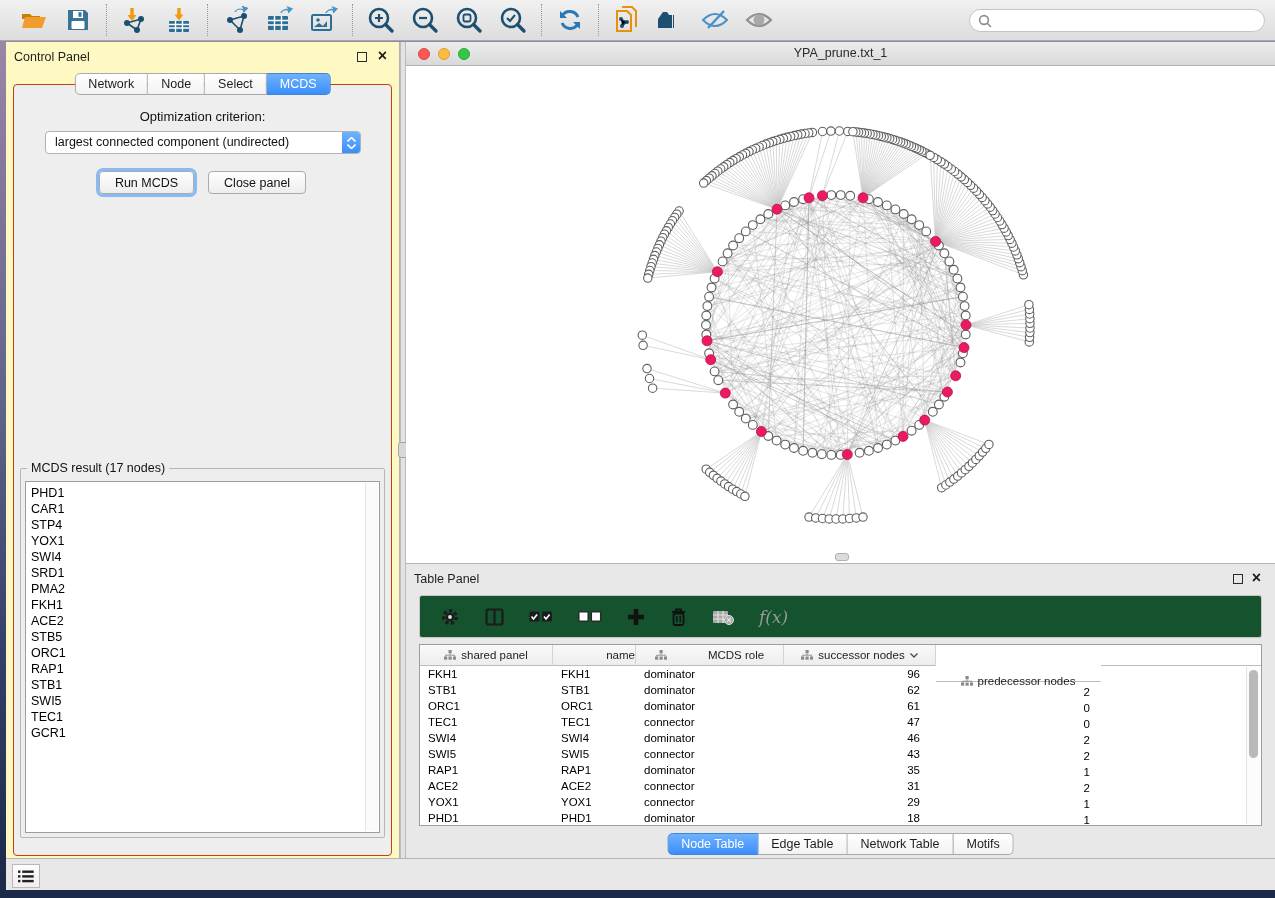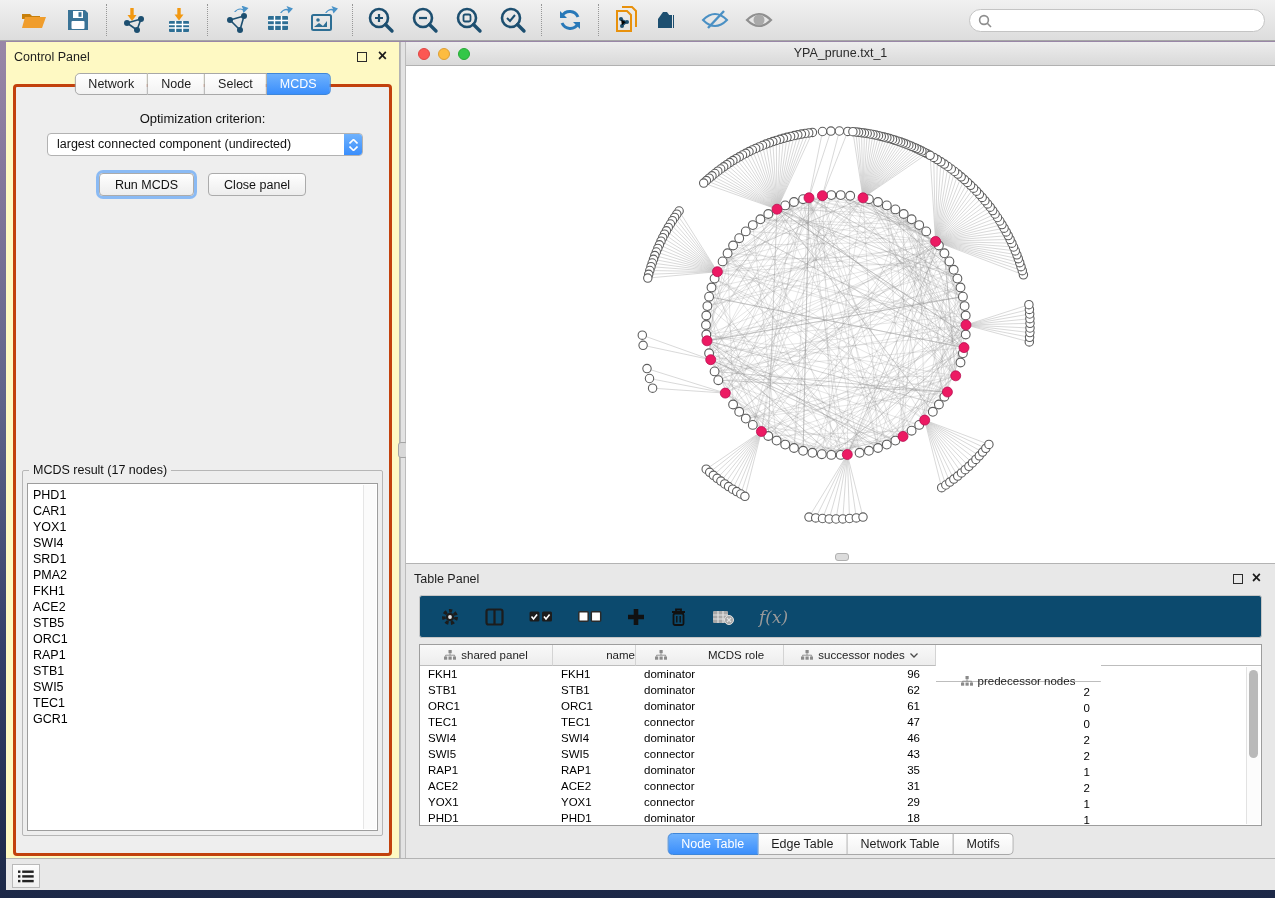--- a/index.html
+++ b/index.html
@@ -25,21 +25,21 @@
   .close-icon{position:absolute;top:4px;font-size:16px;font-weight:bold;color:#1b1b1b;cursor:pointer;line-height:20px;}
   .cp-float{right:32px;} .cp-close{right:12px;}
   .seg-tabs{display:flex;z-index:3;}
   .cp-tabs{position:absolute;top:31px;left:50%;transform:translateX(-50%);}
   .seg{padding:3px 13px;font-size:12.5px;color:#1d1d1d;background:linear-gradient(#ffffff,#f2f2f2);
     border:1px solid #a8a8a8;border-left:none;cursor:pointer;}
   .seg:first-child{border-left:1px solid #a8a8a8;border-radius:5px 0 0 5px;}
   .seg:last-child{border-radius:0 5px 5px 0;}
   .seg.active{background:linear-gradient(#6fb2fd,#3a8efc);color:#fff;border-color:#3f86d8;}
   .cp-inner{position:absolute;left:7px;right:7px;top:42px;bottom:2px;background:#eeeeee;
-    border:3px solid #c2410c;border-radius:4px;}
+    border:1px solid #c2410c;border-radius:4px;}
   .opt-label{position:absolute;top:24px;width:100%;text-align:center;font-size:13px;color:#111;}
   .criterion-select{position:absolute;left:31px;top:46px;width:316px;height:23px;background:#fff;
     border:1px solid #b2b2b2;border-radius:4px;font-size:12.5px;color:#111;line-height:21px;
     padding-left:9px;cursor:pointer;}
   .spinner{position:absolute;right:0;top:0;bottom:0;width:18px;background:linear-gradient(#6fb2fd,#3a8efc);
     border-radius:0 3px 3px 0;display:flex;flex-direction:column;align-items:center;justify-content:center;gap:2px;}
   .btn-row{position:absolute;top:86px;width:100%;display:flex;justify-content:center;gap:14px;}
   .btn{height:23px;padding:0 15px;background:linear-gradient(#ffffff,#ededed);border:1px solid #ababab;
     border-radius:4px;font-size:12.5px;color:#111;cursor:pointer;}
   .btn.focused{box-shadow:0 0 0 3px rgba(104,168,245,.75);}
@@ -63,21 +63,21 @@
   .light.red{background:#fc5753;border:1px solid #df4744;}
   .light.yellow{background:#fdbc40;border:1px solid #de9f34;}
   .light.green{background:#33c748;border:1px solid #27aa35;}
   .net-title{position:absolute;width:100%;text-align:center;top:4px;font-size:12.5px;color:#2a2a2a;}
   .net-canvas{position:absolute;left:0;top:25px;width:869px;height:496px;background:#fff;}
   .h-handle{position:absolute;bottom:2px;left:429px;width:14px;height:8px;background:#dcdcdc;border:1px solid #b0b0b0;border-radius:3px;cursor:row-resize;}
 
   
   .table-panel{position:absolute;left:406px;top:563px;width:869px;height:295px;background:#e8e8e8;border-top:1px solid #b3b3b3;}
   .tp-float{right:32px;} .tp-close{right:14px;}
-  .tp-toolbar{position:absolute;left:13px;right:13px;top:31px;height:43px;background:#0c4a6e;
+  .tp-toolbar{position:absolute;left:13px;right:13px;top:31px;height:43px;background:#14532d;
     border:1px solid #c6c6c6;border-radius:3px;display:flex;align-items:center;gap:25px;padding-left:20px;}
   .tp-tool{display:flex;align-items:center;justify-content:center;cursor:pointer;}
   .tp-tool.disabled{cursor:default;}
   .fx-label{font-family:"DejaVu Serif", serif;font-style:italic;font-size:17px;color:#9a9a9a;}
   .tp-table{position:absolute;left:13px;right:13px;top:80px;height:182px;background:#fff;border:1px solid #9d9d9d;overflow:hidden;}
   .thead{display:flex;height:21px;}
   .th{background:linear-gradient(#f9f9f9,#ededed);border-right:1px solid #d4d4d4;border-bottom:1px solid #bdbdbd;
     display:flex;align-items:center;justify-content:center;gap:5px;font-size:11.5px;color:#1d1d1d;cursor:pointer;}
   .th-pad{flex:1;border-bottom:1px solid #bdbdbd;background:#fff;border-right:none;}
   .c0{width:133px;} .c1{width:83px;justify-content:flex-end;} .c2{width:148px;gap:41px;} .c3{width:152px;} .c4{width:165px;margin-top:36px;}
@@ -298,20 +298,21 @@
     <div class="btn-row">
       <button class="btn focused">Run MCDS</button>
       <button class="btn">Close panel</button>
     </div>
     <div class="result-group">
       <span class="result-legend">MCDS result (17 nodes)</span>
       <div class="result-list" id="result-list">
         <div class="result-scroll"></div>
       <div class="result-item">PHD1</div>
           <div class="result-item">CAR1</div>
+          <div class="result-item">STP4</div>
           <div class="result-item">YOX1</div>
           <div class="result-item">SWI4</div>
           <div class="result-item">SRD1</div>
           <div class="result-item">PMA2</div>
           <div class="result-item">FKH1</div>
           <div class="result-item">ACE2</div>
           <div class="result-item">STB5</div>
           <div class="result-item">ORC1</div>
           <div class="result-item">RAP1</div>
           <div class="result-item">STB1</div>

